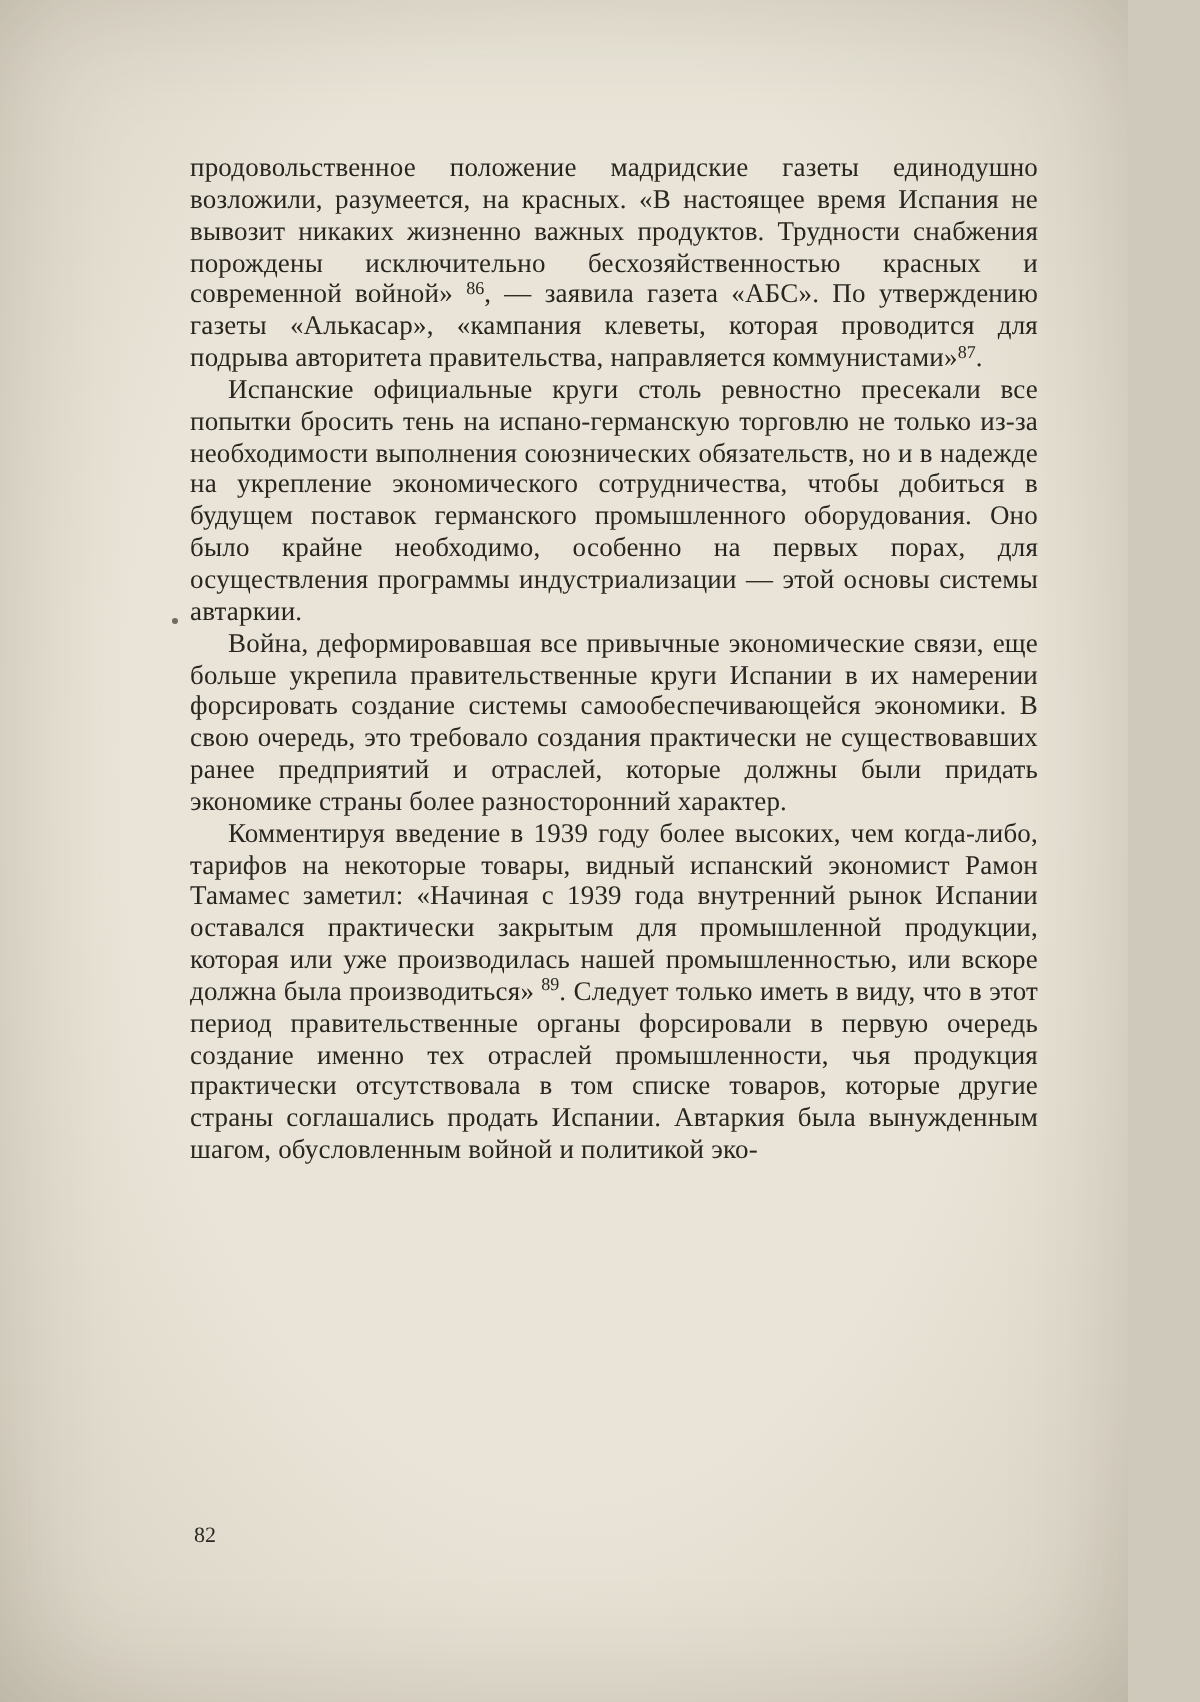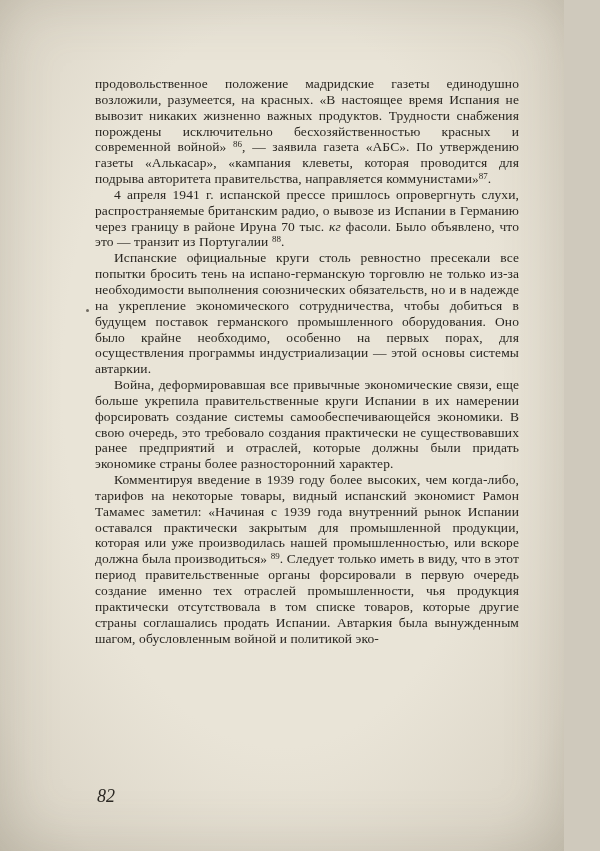--- a/index.html
+++ b/index.html
@@ -45,42 +45,40 @@
     position: relative;
     top: -4.5px;
     letter-spacing: 0;
   }
   .text-block i {
     font-style: italic;
   }
   .page-number {
     position: absolute;
     left: 97px;
-    top: 786px;
-    font-size: 18px;
+    top: 762px;
+    font-size: 11px;
     color: #2b2823;
-    font-style: italic;
   }
   .artifact-dot {
     position: absolute;
     left: 86px;
     top: 309px;
     width: 3px;
     height: 3px;
     border-radius: 50%;
     background: #5a554c;
     opacity: 0.85;
   }
 </style>
 </head>
 <body>
 
 <div class="page">
   <div class="artifact-dot"></div>
   <div class="text-block">
       <p class="para">продовольственное положение мадридские газеты единодушно возложили, разумеется, на красных. «В настоящее время Испания не вывозит никаких жизненно важных продуктов. Трудности снабжения порождены исключительно бесхозяйственностью красных и современной войной» <sup>86</sup>, — заявила газета «АБС». По утверждению газеты «Алькасар», «кампания клеветы, которая проводится для подрыва авторитета правительства, направляется коммунистами»<sup>87</sup>.</p>
-      <p class="para indent">4 апреля 1941 г. испанской прессе пришлось опровергнуть слухи, распространяемые британским радио, о вывозе из Испании в Германию через границу в районе Ируна 70 тыс. <i>кг</i> фасоли. Было объявлено, что это — транзит из Португалии <sup>88</sup>.</p>
       <p class="para indent">Испанские официальные круги столь ревностно пресекали все попытки бросить тень на испано-германскую торговлю не только из-за необходимости выполнения союзнических обязательств, но и в надежде на укрепление экономического сотрудничества, чтобы добиться в будущем поставок германского промышленного оборудования. Оно было крайне необходимо, особенно на первых порах, для осуществления программы индустриализации — этой основы системы автаркии.</p>
       <p class="para indent">Война, деформировавшая все привычные экономические связи, еще больше укрепила правительственные круги Испании в их намерении форсировать создание системы самообеспечивающейся экономики. В свою очередь, это требовало создания практически не существовавших ранее предприятий и отраслей, которые должны были придать экономике страны более разносторонний характер.</p>
       <p class="para indent">Комментируя введение в 1939 году более высоких, чем когда-либо, тарифов на некоторые товары, видный испанский экономист Рамон Тамамес заметил: «Начиная с 1939 года внутренний рынок Испании оставался практически закрытым для промышленной продукции, которая или уже производилась нашей промышленностью, или вскоре должна была производиться» <sup>89</sup>. Следует только иметь в виду, что в этот период правительственные органы форсировали в первую очередь создание именно тех отраслей промышленности, чья продукция практически отсутствовала в том списке товаров, которые другие страны соглашались продать Испании. Автаркия была вынужденным шагом, обусловленным войной и политикой эко-</p>
     </div>
   <div class="page-number">82</div>
 </div>
 
 </body></html>

